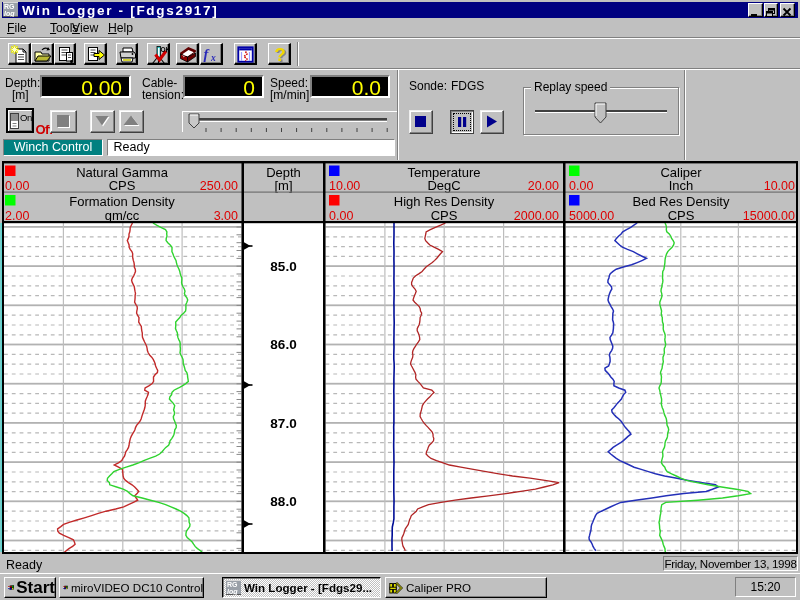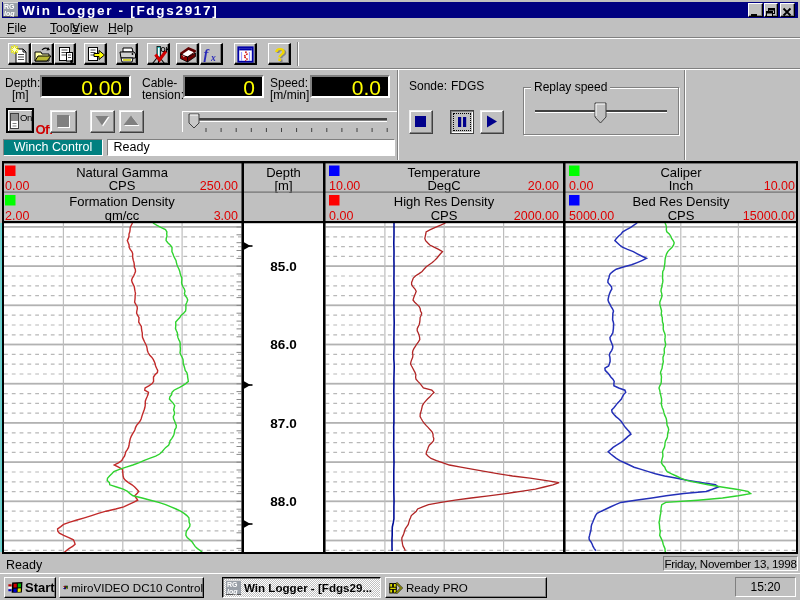--- a/index.html
+++ b/index.html
@@ -479,21 +479,21 @@
 <rect x="796" y="0" width="2" height="393" fill="#000"></rect>
 <rect x="241.5" y="0" width="2.5" height="393" fill="#000"></rect>
 <rect x="323" y="0" width="2.5" height="393" fill="#000"></rect>
 <rect x="563" y="0" width="2.5" height="393" fill="#000"></rect>
 </svg></div>
 <div id="statusbar" class="abs">
   <span class="abs" style="left:6px;top:3.5px;">Ready</span>
   <div class="sunken abs" style="left:663px;top:2px;width:135px;height:15px;line-height:14px;text-align:center;font-size:11.6px;letter-spacing:-0.3px;">Friday, November 13, 1998</div>
 </div>
 <div id="taskbar" class="abs">
-  <div class="task" style="left:4px;width:52px;font-weight:bold;font-size:13px;">
+  <div class="task" style="left:4px;width:52px;font-weight:bold;font-size:17px;">
       <svg width="15" height="15" viewBox="0 0 16 16">
 <path d="M4.4 2.6 L15.4 2.2 L14.8 13.2 L3.9 13.6 Z" fill="#000"></path>
 <path d="M5.9 4.0 L9.4 3.9 L9.3 8.0 L5.9 8.1 Z" fill="#d00000"></path>
 <path d="M10.5 3.8 L13.9 3.7 L13.8 7.8 L10.4 7.9 Z" fill="#00b000"></path>
 <path d="M5.9 9.2 L9.3 9.1 L9.2 13.2 L5.8 12.8 Z" fill="#0000cc"></path>
 <path d="M10.4 9.0 L13.7 8.9 L13.6 12.4 L10.3 12.8 Z" fill="#e8e800"></path>
 <rect x="0.4" y="4.6" width="3.4" height="2.2" fill="#c00000"></rect>
 <rect x="0.4" y="7.4" width="3.4" height="1.8" fill="#f8f8f8"></rect>
 <rect x="0.4" y="9.8" width="3.4" height="2.2" fill="#0000c0"></rect>
 </svg>
@@ -524,16 +524,16 @@
     </div>
   <div class="task" style="left:385px;width:162px;">
       <svg width="14" height="14" viewBox="0 0 14 14">
         <g stroke="#000" stroke-width="0.9" fill="#e8e800">
           <rect x="0.8" y="2.5" width="2.6" height="9.5"></rect>
           <rect x="4.6" y="2.5" width="2.6" height="9.5"></rect>
           <rect x="0.8" y="6.2" width="6.4" height="2.2"></rect>
           <path d="M8 1.5l5.5 5.5L8 12.5l-1-1 4.5-4.5L7 2.5z"></path>
         </g>
       </svg>
-      <span style="margin-left:3px">Ready PRO</span>
+      <span style="margin-left:3px">Caliper PRO</span>
     </div>
   <div class="sunken abs" style="left:735px;top:2.5px;width:61px;height:20px;font-size:12px;text-align:center;line-height:19px;">15:20</div>
 </div>
 
 </body></html>

